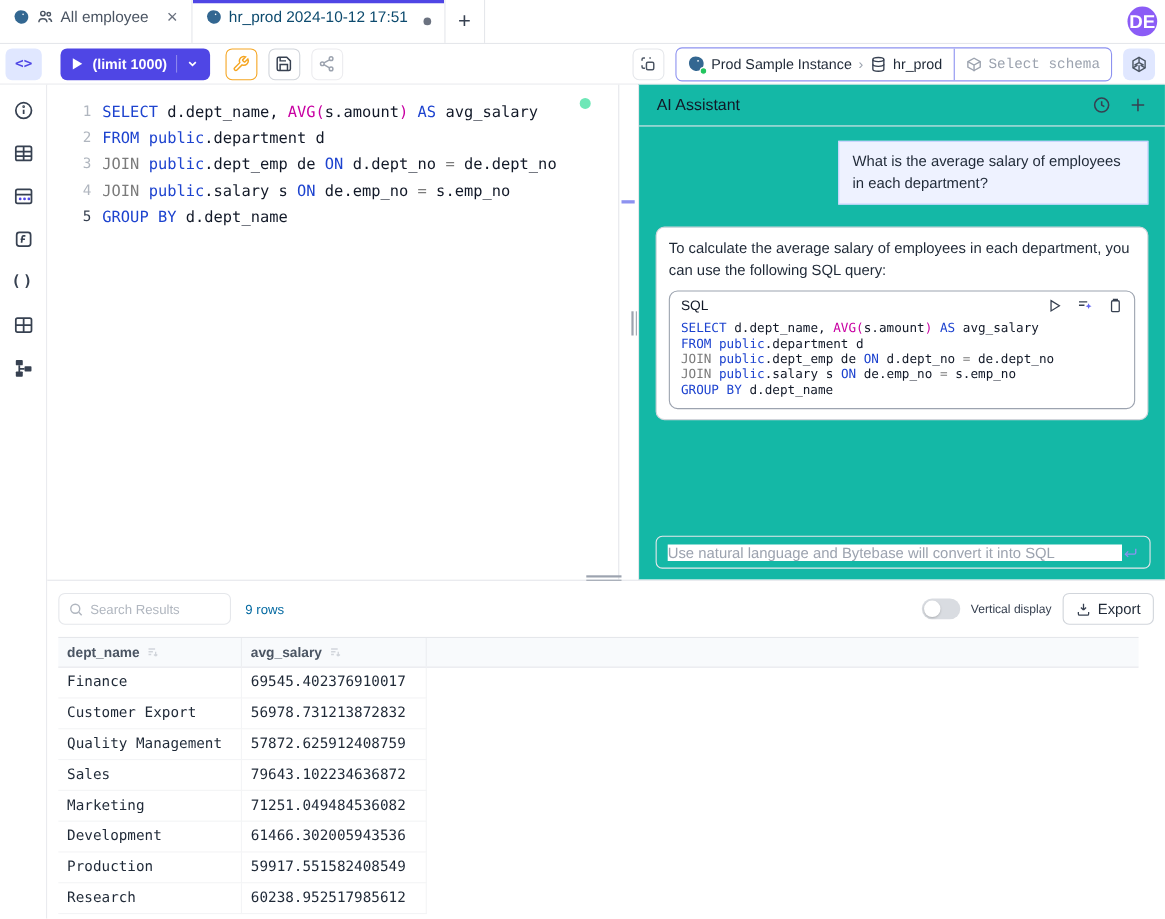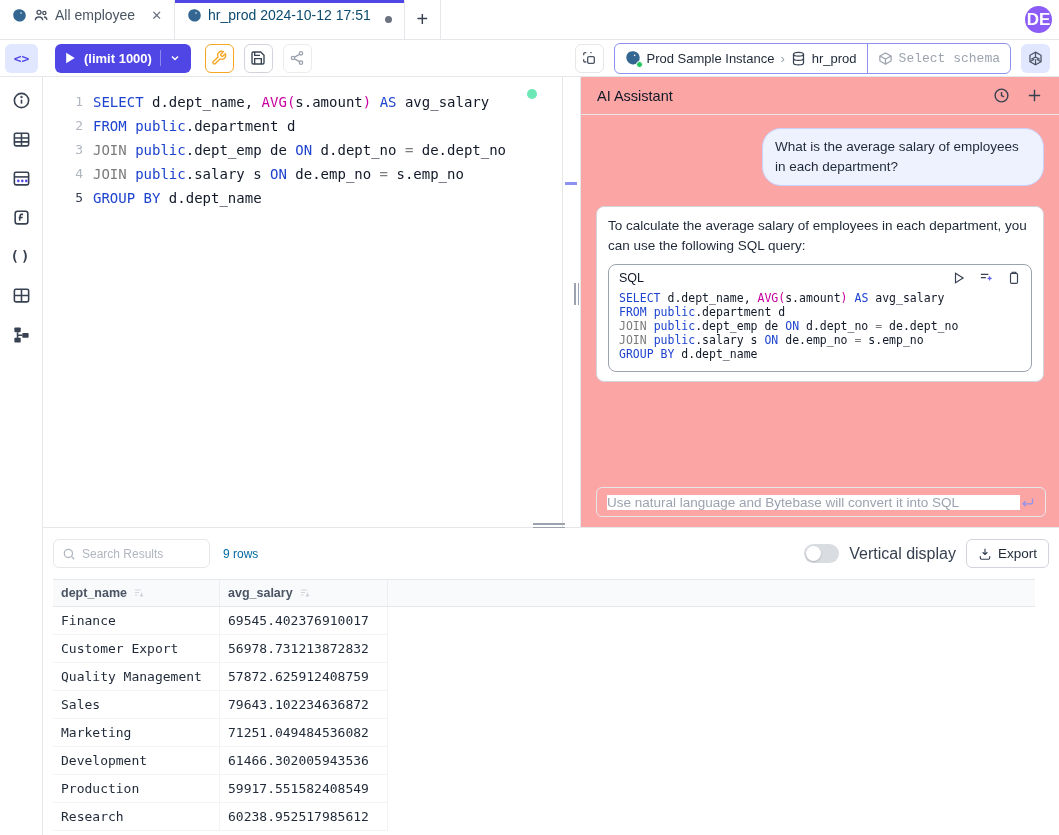--- a/index.html
+++ b/index.html
@@ -48,27 +48,27 @@
   .tok-kw { color:#1d43cf; }
   .tok-op { color:#7b7b7b; }
   .tok-fn { color:#c800a2; }
   .tok-id { color:#111827; }
   .status-dot { position:absolute; right:25px; top:12px; width:10px; height:10px; border-radius:50%; background:#6ee7b7; }
   .scroll-mark { position:absolute; right:3px; top:105px; width:12px; height:3px; background:#8d92f0; }
   .v-handle { position:absolute; right:1px; top:206px; display:flex; gap:2px; }
   .v-handle i { display:block; width:1.5px; height:22px; background:#9ca3af; }
 
   
-  .ai-panel { position:absolute; left:580px; top:77px; width:479px; height:450px; border-left:1px solid #e5e7eb; background:#fca5a5; }
+  .ai-panel { position:absolute; left:580px; top:77px; width:479px; height:450px; border-left:1px solid #e5e7eb; background:#14b8a6; }
   .ai-header { height:38px; display:flex; align-items:center; padding:0 16px; border-bottom:1px solid #e5e7eb; }
   .ai-title { font-size:14.5px; font-weight:500; color:#111827; }
   .ai-header-icons { margin-left:auto; display:flex; align-items:center; gap:16px; }
   .ai-header-icons .hicon { cursor:pointer; display:flex; }
   .chat { padding:13px 15px 0 15px; }
-  .user-bubble { margin-left:auto; width:282px; background:#eef2ff; border:1px solid #c7d2fe; border-radius:19px; padding:8px 12px; font-size:13.5px; line-height:20px; color:#1f2937; }
+  .user-bubble { margin-left:auto; width:282px; background:#eef2ff; border:1px solid #c7d2fe; border-radius:0; padding:8px 12px; font-size:13.5px; line-height:20px; color:#1f2937; }
   .resp-box { margin-top:20px; border:1px solid #d1d5db; border-radius:8px; padding:9px 11px; background:#fff; }
   .resp-intro { font-size:13.5px; line-height:20px; color:#1f2937; }
   .code-box { margin-top:8px; border:1px solid #9ca3af; border-radius:8px; overflow:hidden; }
   .code-box-head { display:flex; align-items:center; padding:5px 10px 2px 10px; }
   .code-label { font-size:12.5px; color:#111827; }
   .code-actions { margin-left:auto; display:flex; align-items:center; gap:12px; }
   .code-actions .hicon { cursor:pointer; display:flex; }
   .code-box-body { padding:4px 10px 10px 10px; font-family:"DejaVu Sans Mono",monospace; font-size:11.5px; line-height:14px; white-space:pre; }
   .ai-input-wrap { position:absolute; left:15px; bottom:10px; width:450px; height:30px; border:1px solid #e5e7eb; border-radius:6px; display:flex; align-items:center; padding:0 10px; }
   .ai-input { flex:1; border:none; outline:none; font-size:13.5px; color:#1f2937; font-family:"Liberation Sans",sans-serif; }
@@ -77,21 +77,21 @@
   
   .results { position:absolute; left:43px; top:527px; width:1016px; height:308px; border-top:1px solid #e5e7eb; background:#fff; }
   .res-toolbar { height:51px; display:flex; align-items:center; padding:0 10px; }
   .search-box { width:157px; height:29px; border:1px solid #e5e7eb; border-radius:6px; display:flex; align-items:center; gap:6px; padding:0 8px; }
   .search-box input { flex:1; width:100px; border:none; outline:none; font-size:12px; color:#1f2937; font-family:"Liberation Sans",sans-serif; }
   .search-box input::placeholder { color:#b0b6bf; }
   .row-count { margin-left:13px; font-size:12px; color:#0369a1; }
   .res-right { margin-left:auto; display:flex; align-items:center; gap:10px; }
   .toggle { width:35px; height:19px; border-radius:10px; background:#d9dce1; position:relative; cursor:pointer; }
   .toggle .knob { position:absolute; left:2px; top:2px; width:15px; height:15px; border-radius:50%; background:#fff; box-shadow:0 1px 2px rgba(0,0,0,.2); }
-  .toggle-label { font-size:16px; color:#374151; }
+  .toggle-label { font-size:11px; color:#374151; }
   .export-btn { height:29px; border:1px solid #d1d5db; border-radius:6px; background:#fff; display:flex; align-items:center; gap:6px; padding:0 11px; font-size:13.5px; color:#1f2937; cursor:pointer; }
   .table { margin:0 24px 0 10px; }
   .thead { display:flex; height:28px; background:#f8fafc; border-top:1px solid #e5e7eb; border-bottom:1px solid #e5e7eb; }
   .th { display:flex; align-items:center; gap:6px; padding:0 8px; font-size:12.5px; font-weight:bold; color:#4b5563; border-right:1px solid #eceef1; }
   .th.c1 { width:167px; } .th.c2 { width:168px; } .th.fill { flex:1; border-right:none; }
   .trow { display:flex; height:28px; }
   .td { display:flex; align-items:center; padding:0 8px; font-family:"DejaVu Sans Mono",monospace; font-size:13px; color:#1f2937; border-right:1px solid #f3f4f6; border-bottom:1px solid #f3f4f6; cursor:default; }
   .td.c1 { width:167px; } .td.c2 { width:168px; }
   .trow .fill { flex:1; }
 

